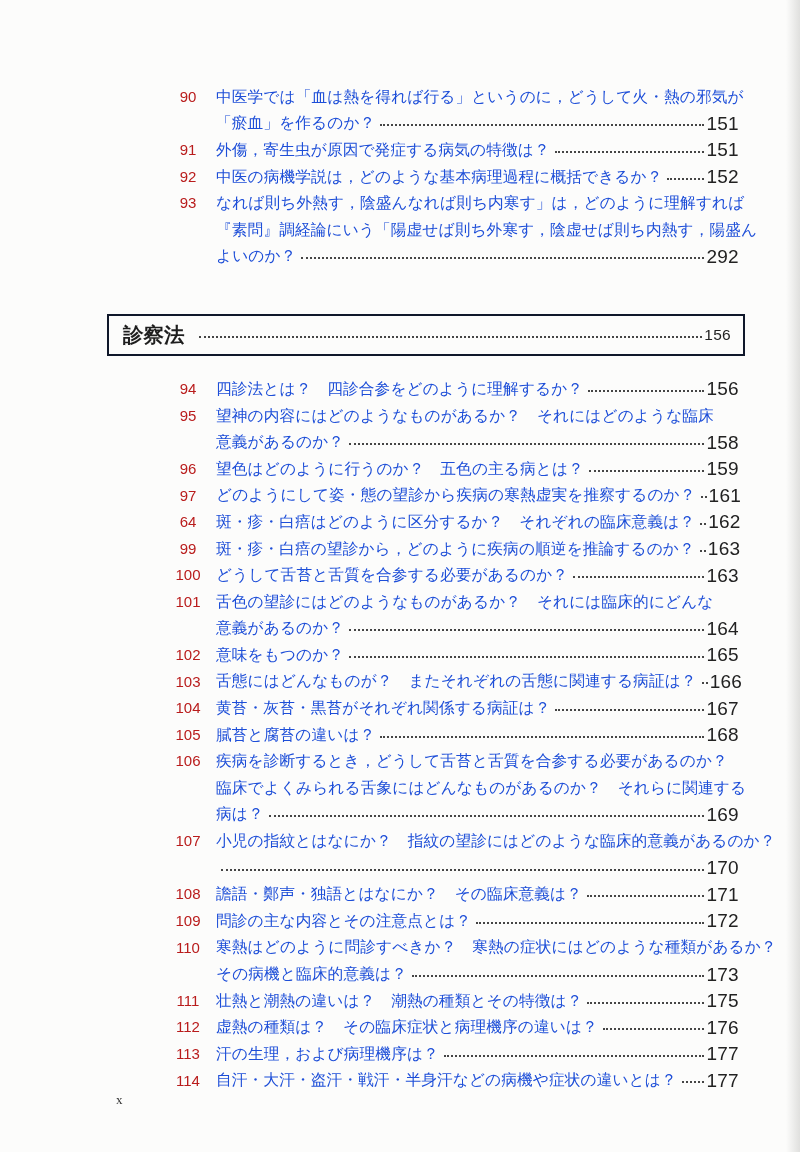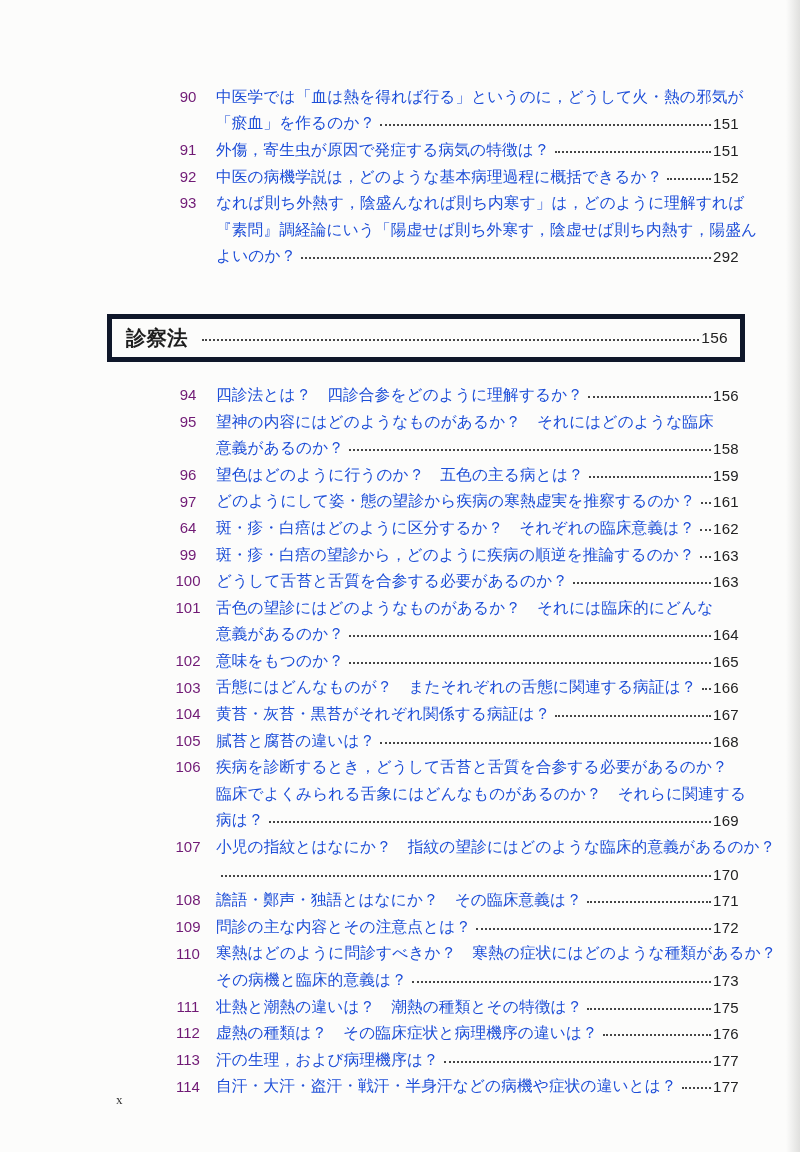--- a/index.html
+++ b/index.html
@@ -29,21 +29,21 @@
     margin-right: 6px;  
   }
   .entry { display: flex; align-items: flex-start; }
   .num {
     flex: 0 0 40px;
     width: 40px;
     text-align: center;
     font-family: "Liberation Sans", "DejaVu Sans", sans-serif;
     font-size: 15px;
     line-height: 26.6px;
-    color: #701a75;
+    color: #b91c1c;
   }
   .lines { flex: 1 1 auto; min-width: 0; margin-left: 8px; }
   .line {
     display: flex;
     align-items: center;
     height: 26.6px;
   }
   .t {
     white-space: nowrap;
     font-size: 15.7px;
@@ -53,28 +53,28 @@
   .leader {
     flex: 1 1 auto;
     min-width: 6px;
     height: 0;
     border-top: 2px dotted #454545;
     margin: 3px 2px 0 5px;
   }
   .pg {
     flex: 0 0 auto;
     font-family: "Liberation Sans", "DejaVu Sans", sans-serif;
-    font-size: 15px;
+    font-size: 19px;
     letter-spacing: 0.3px;
     color: #222;
   }
   .section-box {
     margin-top: 44px;
     margin-bottom: 20px;
-    border: 5px solid #0f172a;
+    border: 2px solid #0f172a;
     padding: 7px 12px 7px 14px;
     display: flex;
     align-items: center;
     background: #fcfcfb;
   }
   .section-title {
     font-family: "Liberation Sans", "DejaVu Sans", sans-serif;
     font-weight: bold;
     font-size: 20.5px;
     line-height: 24px;

